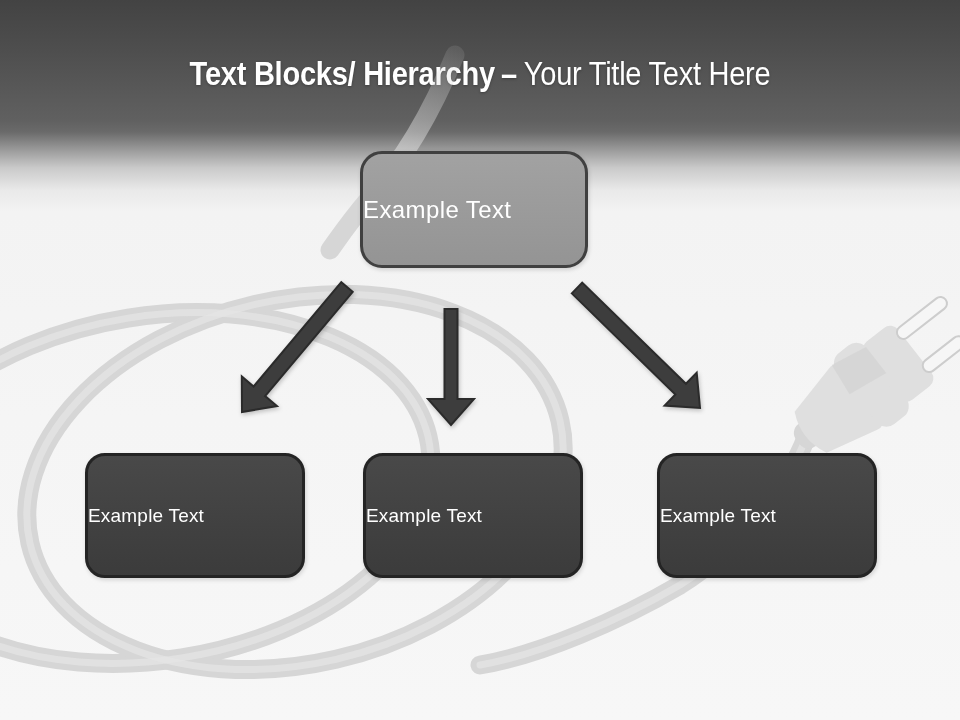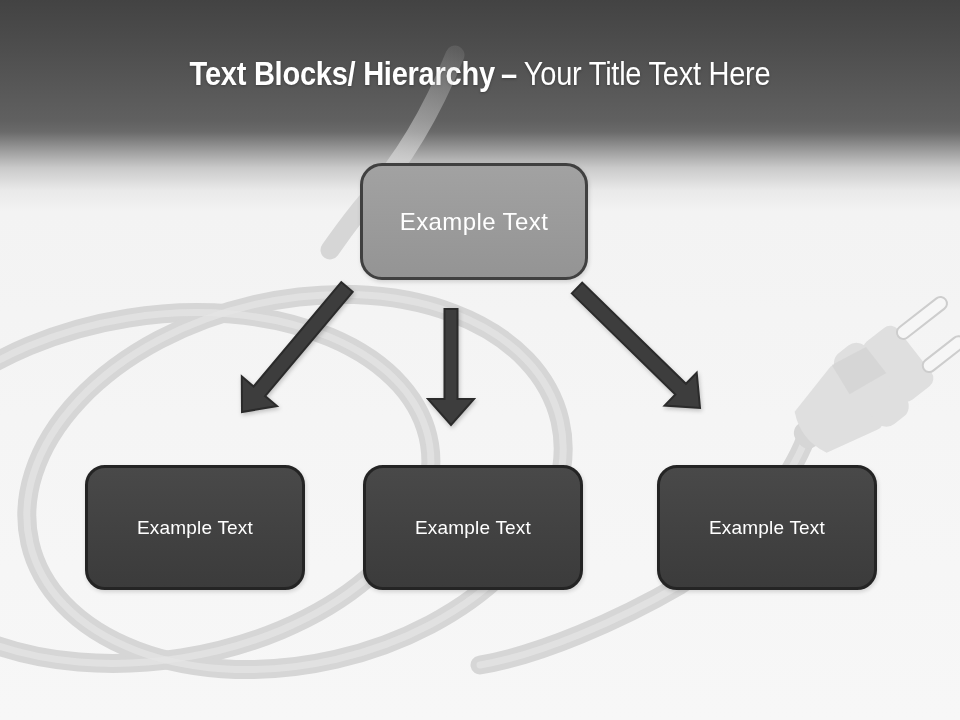--- a/index.html
+++ b/index.html
@@ -34,24 +34,23 @@
     letter-spacing:-0.3px;
   }
   .title-bold{font-weight:700;}
   .title-sep{font-weight:700;margin:0 8px 0 7px;}
   .title-regular{font-weight:400;}
   
   .watermark{position:absolute;left:0;top:0;z-index:1;}
   
   .node{
     position:absolute;z-index:3;box-sizing:border-box;
-    display:flex;align-items:center;justify-content:center;
+    display:flex;align-items:center;
     color:var(--label-text);
     box-shadow:1px 2px 4px rgba(0,0,0,0.15);
-    margin-top:12px;
   }
   .node-root{
     left:360px;top:151px;width:228px;height:117px;border-radius:22px;
     background:linear-gradient(to bottom, rgba(255,255,255,0.06), rgba(0,0,0,0.05)), var(--root-fill);
     border:3px solid var(--root-border);
     font-size:24px;letter-spacing:0.4px;
   }
   .node-child{
     top:453px;width:220px;height:125px;border-radius:20px;
     background:linear-gradient(to bottom, rgba(255,255,255,0.05), rgba(0,0,0,0.06)), var(--child-fill);

